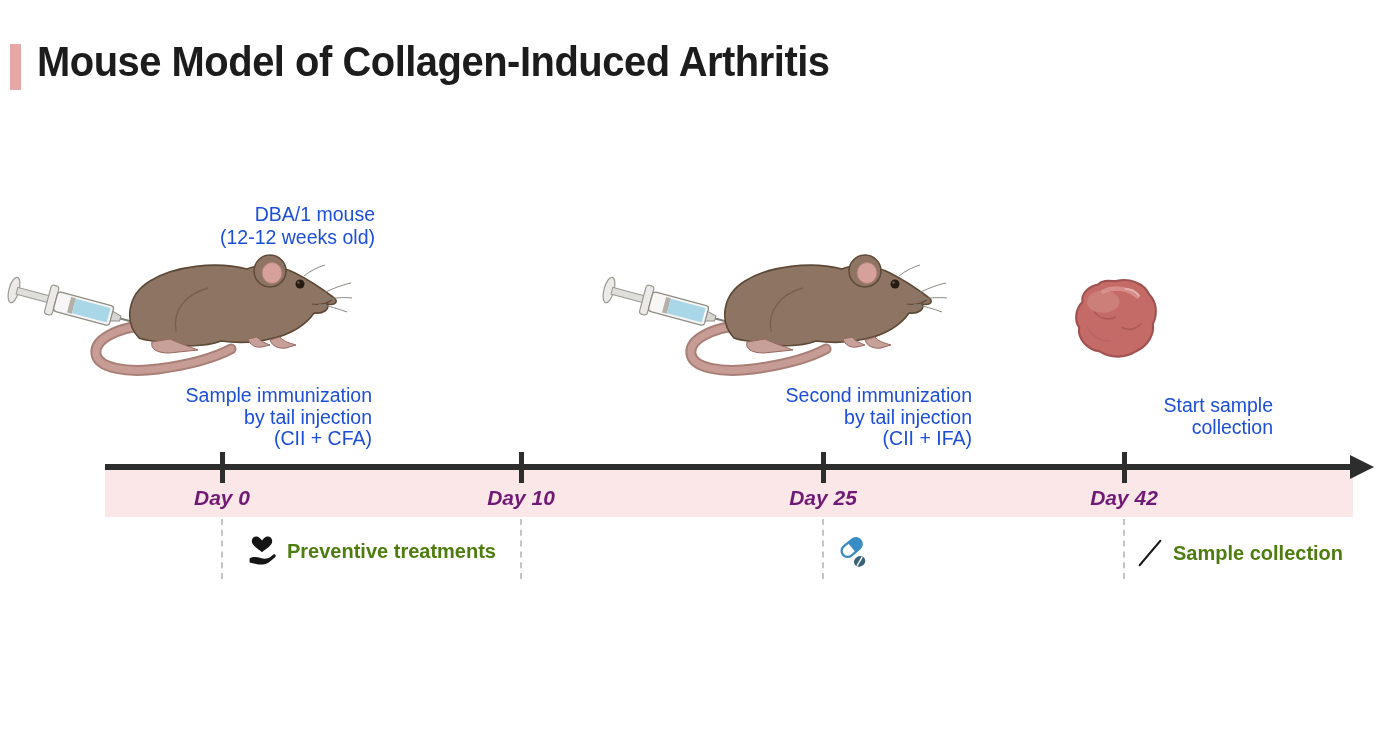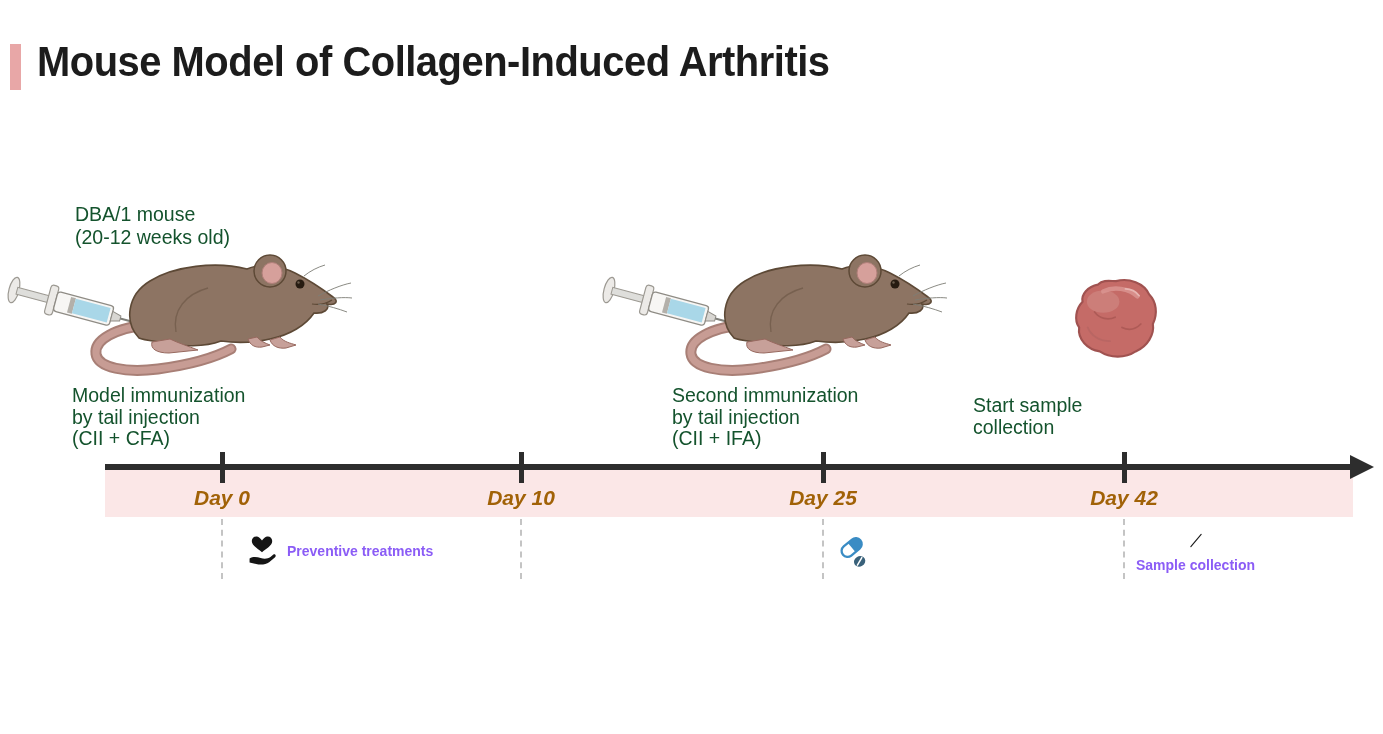--- a/index.html
+++ b/index.html
@@ -10,52 +10,52 @@
     background:#ffffff; overflow:hidden;
   }
   
   .accent-bar { position:absolute; left:10px; top:44px; width:11px; height:46px; background:#e8a7a7; }
   .page-title {
     position:absolute; left:37px; top:38px; font-size:42px; font-weight:bold;
     color:#1c1c1c; letter-spacing:-0.5px; white-space:nowrap;
     transform:scaleX(0.95); transform-origin:left center;
   }
   
-  .stage-label { position:absolute; text-align:left; color:#14532d; font-size:19.5px; line-height:21.5px; }
+  .stage-label { position:absolute; text-align:right; color:#1d4ed8; font-size:19.5px; line-height:21.5px; }
   .pre-label   { left:75px;  top:203px; width:300px; line-height:23px; }
   .caption-1   { left:72px;  top:385px; width:300px; }
   .caption-2   { left:672px; top:385px; width:300px; }
   .caption-3   { left:973px; top:395px; width:300px; }
   
   .mouse-svg { position:absolute; width:350px; height:128px; }
   .mouse-1 { left:2px;   top:252px; }
   .mouse-2 { left:597px; top:252px; }
   .tissue-svg { position:absolute; left:1068px; top:276px; width:96px; height:90px; }
   
   .tl-band  { position:absolute; left:105px; top:470px; width:1248px; height:47px; background:#fbe7e7; }
   .tl-line  { position:absolute; left:105px; top:464px; width:1248px; height:6px; background:#2d2d2d; }
   .tl-arrowhead {
     position:absolute; left:1350px; top:455px; width:0; height:0;
     border-left:24px solid #2d2d2d; border-top:12px solid transparent; border-bottom:12px solid transparent;
   }
   .tl-tick { position:absolute; top:452px; width:4.5px; height:31px; background:#2d2d2d; }
   .tick-0 { left:220px; } .tick-1 { left:519px; } .tick-2 { left:821px; } .tick-3 { left:1122px; }
   .day-label {
     position:absolute; top:486px; width:150px; text-align:center;
-    font-size:21px; font-weight:bold; font-style:italic; color:#a16207;
+    font-size:21px; font-weight:bold; font-style:italic; color:#701a75;
   }
   .day-0 { left:147px; } .day-1 { left:446px; } .day-2 { left:748px; } .day-3 { left:1049px; }
   .dash-line { position:absolute; top:519px; height:60px; width:0; border-left:2px dashed #c4c4c4; }
   .dash-0 { left:221px; } .dash-1 { left:520px; } .dash-2 { left:822px; } .dash-3 { left:1123px; }
   
   .legend-item { position:absolute; display:flex; align-items:center; gap:9px; height:40px; }
   .legend-1 { left:246px;  top:531px; }
   .legend-2 { left:836px;  top:531px; }
-  .legend-3 { left:1136px; top:533px;flex-direction:column; }
-  .legend-label { font-size:14px; font-weight:bold; color:#8b5cf6; white-space:nowrap; }
+  .legend-3 { left:1136px; top:533px; }
+  .legend-label { font-size:20px; font-weight:bold; color:#4d7c0f; white-space:nowrap; }
   
   .footnote {
     position:absolute; left:47px; right:0; top:659px; text-align:left;
     font-style:italic; font-size:19.5px; color:#b91c1c; z-index:2; white-space:nowrap;
   }
   .watermark {
     position:absolute; left:816px; top:643px; display:flex; align-items:center; gap:20px;
     opacity:0.55; z-index:1;
   }
   .watermark-text { font-size:40px; color:#9b9b9b; letter-spacing:1px; white-space:nowrap; }
@@ -116,36 +116,36 @@
   </defs>
 </svg>
 
 <div class="canvas">
 
   <div class="accent-bar"></div>
   <div class="page-title">Mouse Model of Collagen-Induced Arthritis</div>
 
   <div class="stage-label pre-label">
     <div>DBA/1 mouse</div>
-    <div>(20-12 weeks old)</div>
+    <div>(12-12 weeks old)</div>
   </div>
 
   <svg class="mouse-svg mouse-1" viewBox="0 0 350 128">
     <use href="#sym-mouse" xlink:href="#sym-mouse"></use>
   </svg>
   <svg class="mouse-svg mouse-2" viewBox="0 0 350 128">
     <use href="#sym-mouse" xlink:href="#sym-mouse"></use>
   </svg>
 
   <svg class="tissue-svg" viewBox="0 0 110 105">
     <use href="#sym-tissue" xlink:href="#sym-tissue"></use>
   </svg>
 
   <div class="stage-label caption-1">
-    <div>Model immunization</div>
+    <div>Sample immunization</div>
     <div>by tail injection</div>
     <div>(CII + CFA)</div>
   </div>
   <div class="stage-label caption-2">
     <div>Second immunization</div>
     <div>by tail injection</div>
     <div>(CII + IFA)</div>
   </div>
   <div class="stage-label caption-3">
     <div>Start sample</div>

